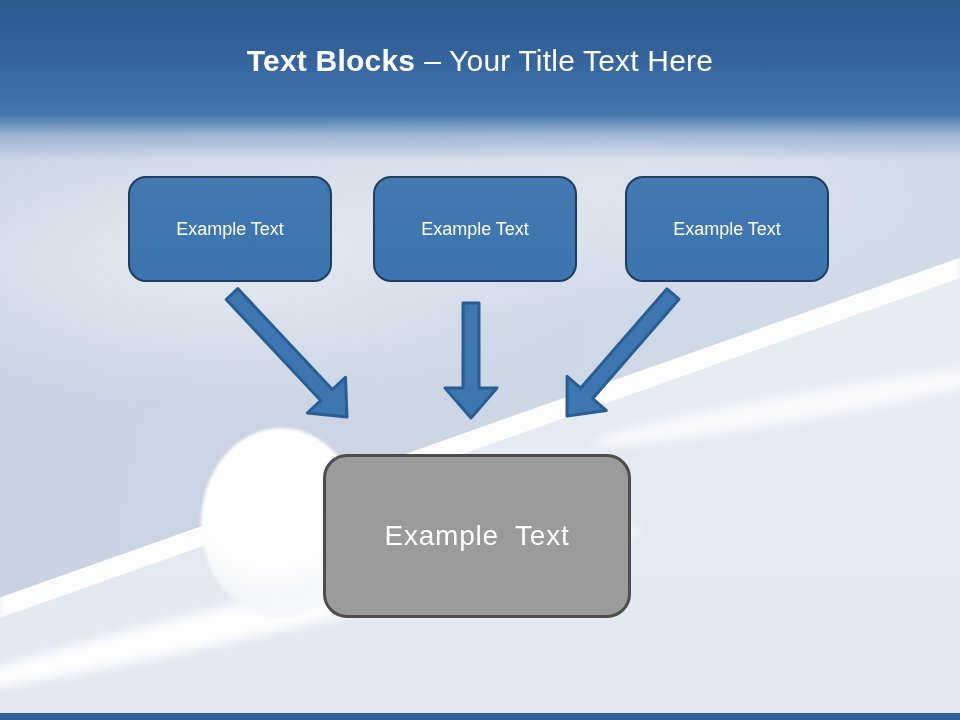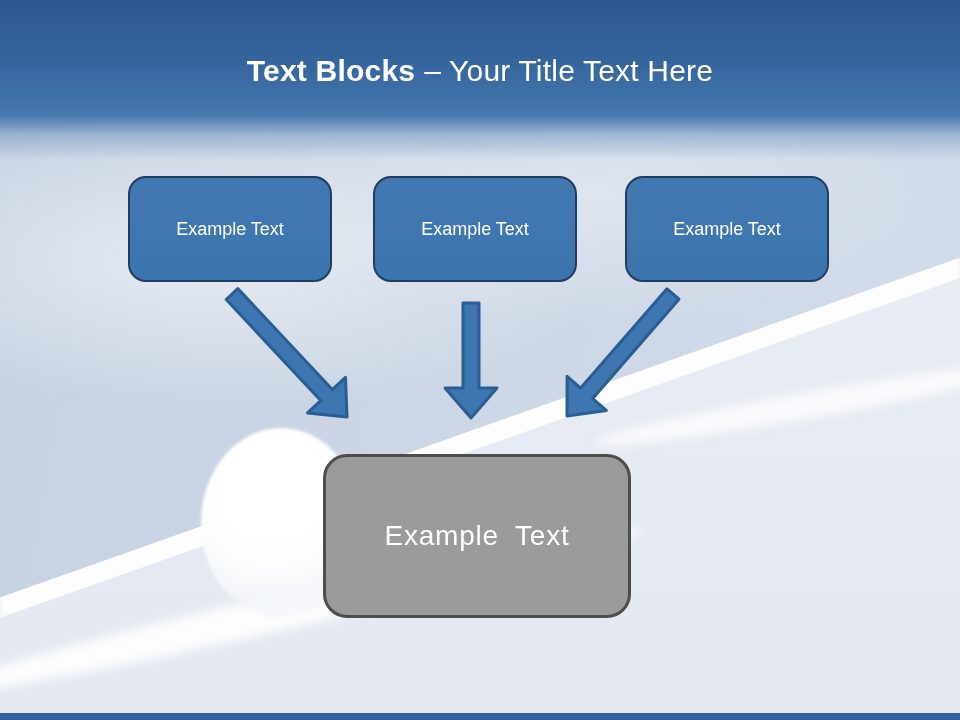--- a/index.html
+++ b/index.html
@@ -42,21 +42,21 @@
     filter:blur(1.5px);
   }
   
   .header{
     position:absolute;left:0;top:0;width:100%;height:170px;
     background:linear-gradient(to bottom,
       #2c5890 0px,#34639c 55px,#3e70a8 95px,#4678ae 115px,
       rgba(125,158,198,0.6) 135px, rgba(200,212,228,0) 160px);
   }
   .title{
-    position:absolute;left:0;right:0;top:54px;text-align:center;
+    position:absolute;left:0;right:0;top:44px;text-align:center;
     color:#ffffff;font-size:30px;letter-spacing:0.2px;white-space:nowrap;
   }
   .title .bold{font-weight:700;}
   .title .rest{font-weight:400;margin-left:9px;}
   
   .tblock{
     position:absolute;width:200px;height:102px;top:176px;
     background:linear-gradient(180deg,#4379b1,#3b74ae);
     border:2.5px solid #1f3d5f;border-radius:18px;
     display:flex;align-items:center;justify-content:center;

